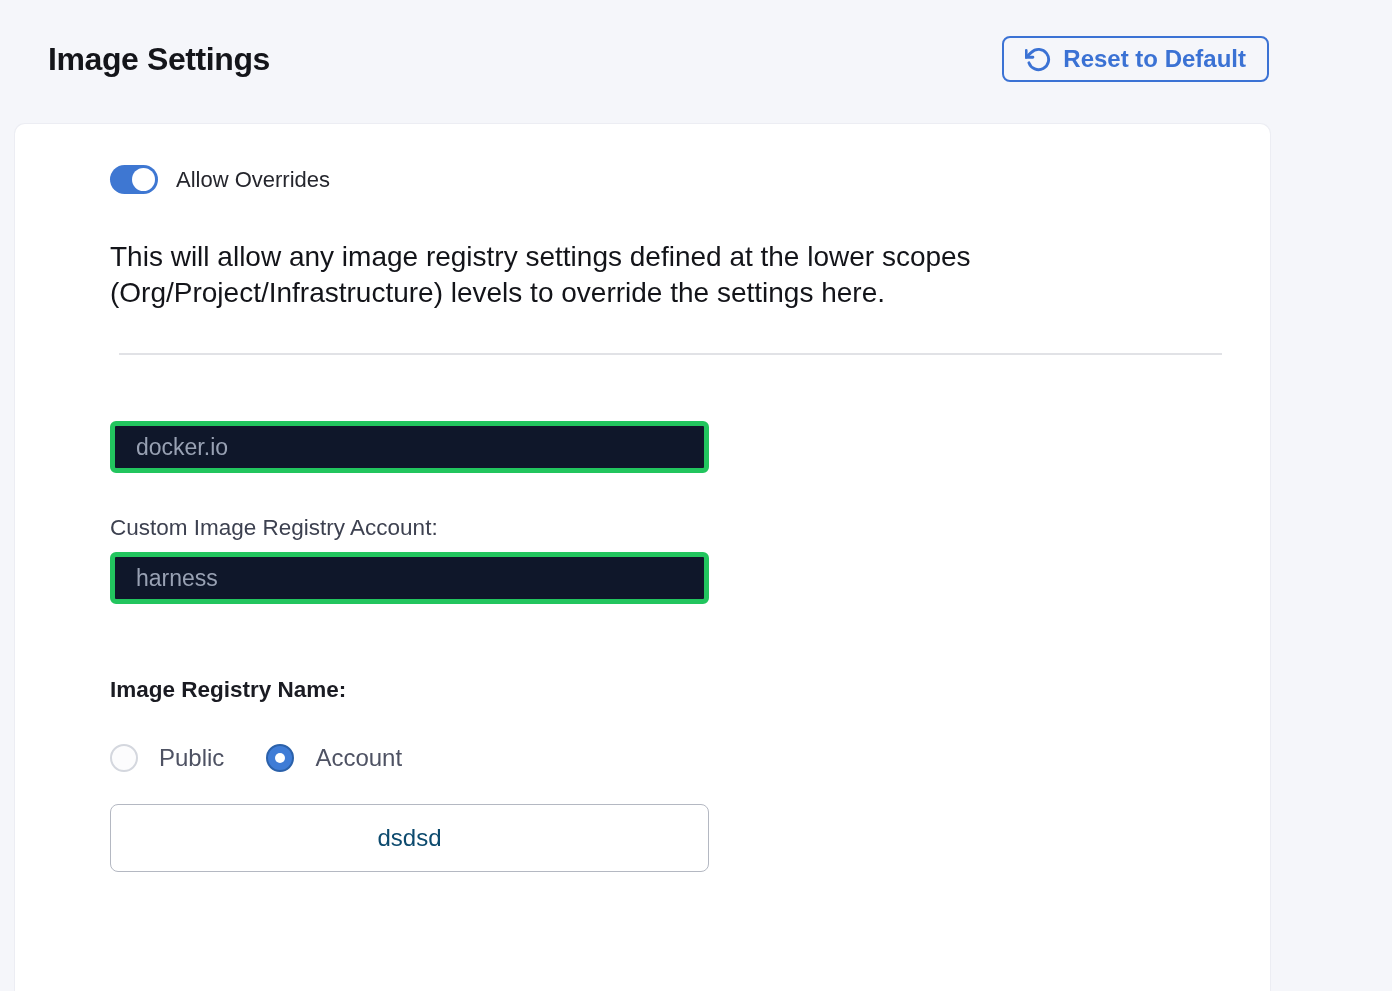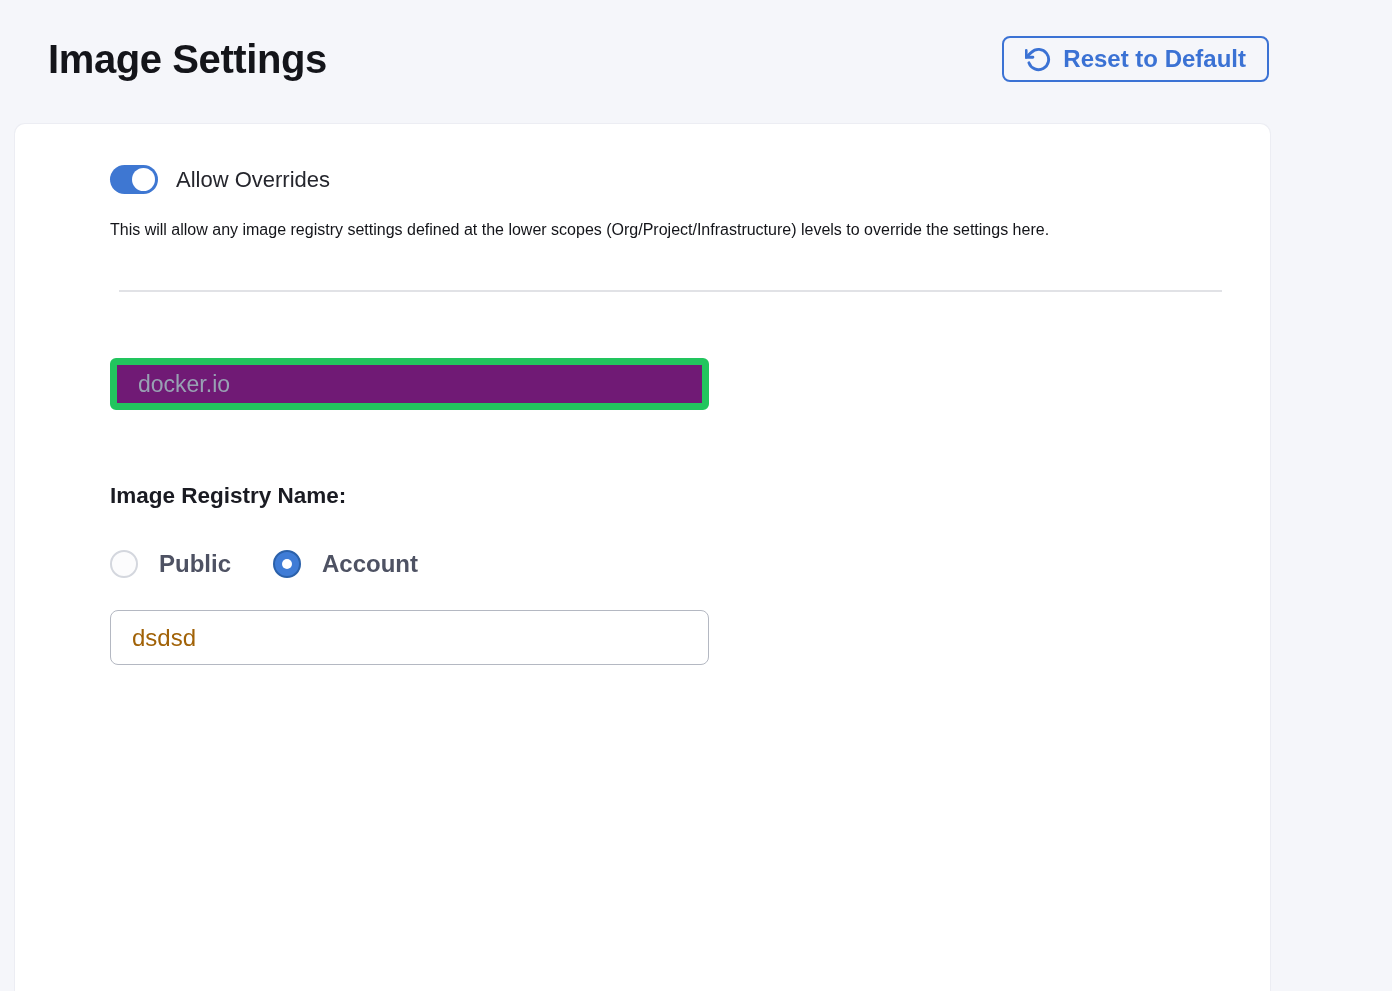--- a/index.html
+++ b/index.html
@@ -14,21 +14,21 @@
 
   
   .page-header {
     display: flex;
     align-items: center;
     justify-content: space-between;
     padding: 30px 123px 0 48px;
     height: 88px;
   }
   .page-title {
-    font-size: 40px;
+    font-size: 32px;
     font-weight: 800;
     letter-spacing: -0.4px;
     color: #14151a;
   }
   .reset-btn {
     display: inline-flex;
     align-items: center;
     gap: 11px;
     background: transparent;
     border: 2px solid #3b72d4;
@@ -66,22 +66,22 @@
   .toggle .knob {
     position: absolute;
     top: 3px; right: 3px;
     width: 23px; height: 23px;
     border-radius: 50%;
     background: #ffffff;
   }
   .toggle-label { font-size: 22px; color: #25262d; text-align: center; }
 
   .description {
-    margin-top: 18px;
-    font-size: 16px;
+    margin-top: 45px;
+    font-size: 28px;
     line-height: 36px;
     color: #131419;
     max-width: 1115px;
   }
 
   .divider {
     border: none;
     border-top: 2px solid #e1e2e6;
     margin-top: 42px;
     width: 1103px;
@@ -102,48 +102,48 @@
   .text-input {
     display: block;
     width: 599px;
     height: 52px;
     border-radius: 6px;
     font-family: inherit;
     font-size: 23px;
     padding: 0 21px;
   }
   .text-input:disabled {
-    background: #701a75;
-    border: 7px solid #22c55e;
+    background: #0f172a;
+    border: 5px solid #22c55e;
     color: #98a1b3;
   }
   .text-input:disabled::placeholder { color: #98a1b3; opacity: 1; }
   .text-input.editable {
-    height: 55px;
+    height: 68px;
     background: #ffffff;
     border: 1.5px solid #b4b8c2;
     border-radius: 8px;
-    color: #a16207;
+    color: #0c4a6e;
     font-size: 24px;
+    text-align: center;
   }
 
   .field-server  { margin-top: 66px; }
   .field-account { margin-top: 42px; }
   .field-type    { margin-top: 73px; }
   .field-secret  { margin-top: 32px; }
   .field-secret .field-label { margin-bottom: 9px; }
 
   
   .radio-row { display: flex; align-items: center; gap: 42px; margin-top: 41px; }
   .radio-option {
     display: inline-flex;
     align-items: center;
     gap: 21px;
     cursor: pointer;
-    font-weight: bold;
   }
   .radio-circle {
     width: 28px; height: 28px;
     border-radius: 50%;
     background: #fcfcfd;
     border: 2px solid #d4d7de;
     position: relative;
     flex: 0 0 auto;
   }
   .radio-circle.selected {
@@ -189,20 +189,24 @@
     </div>
 
     <p class="description">This will allow any image registry settings defined at the lower scopes (Org/Project/Infrastructure) levels to override the settings here.</p>
 
     <hr class="divider">
 
     <div class="field field-server">
       <input type="text" class="text-input" disabled="" placeholder="docker.io" style="">
     </div>
 
+    <div class="field field-account">
+      <label class="field-label">Custom Image Registry Account:</label>
+      <input type="text" class="text-input" disabled="" placeholder="harness" style="">
+    </div>
 
     <div class="field field-type">
       <label class="field-label bold">Image Registry Name:</label>
       <div class="radio-row">
         <label class="radio-option">
           <span class="radio-circle"></span>
           <span class="radio-label">Public</span>
         </label>
         <label class="radio-option">
           <span class="radio-circle selected"></span>

